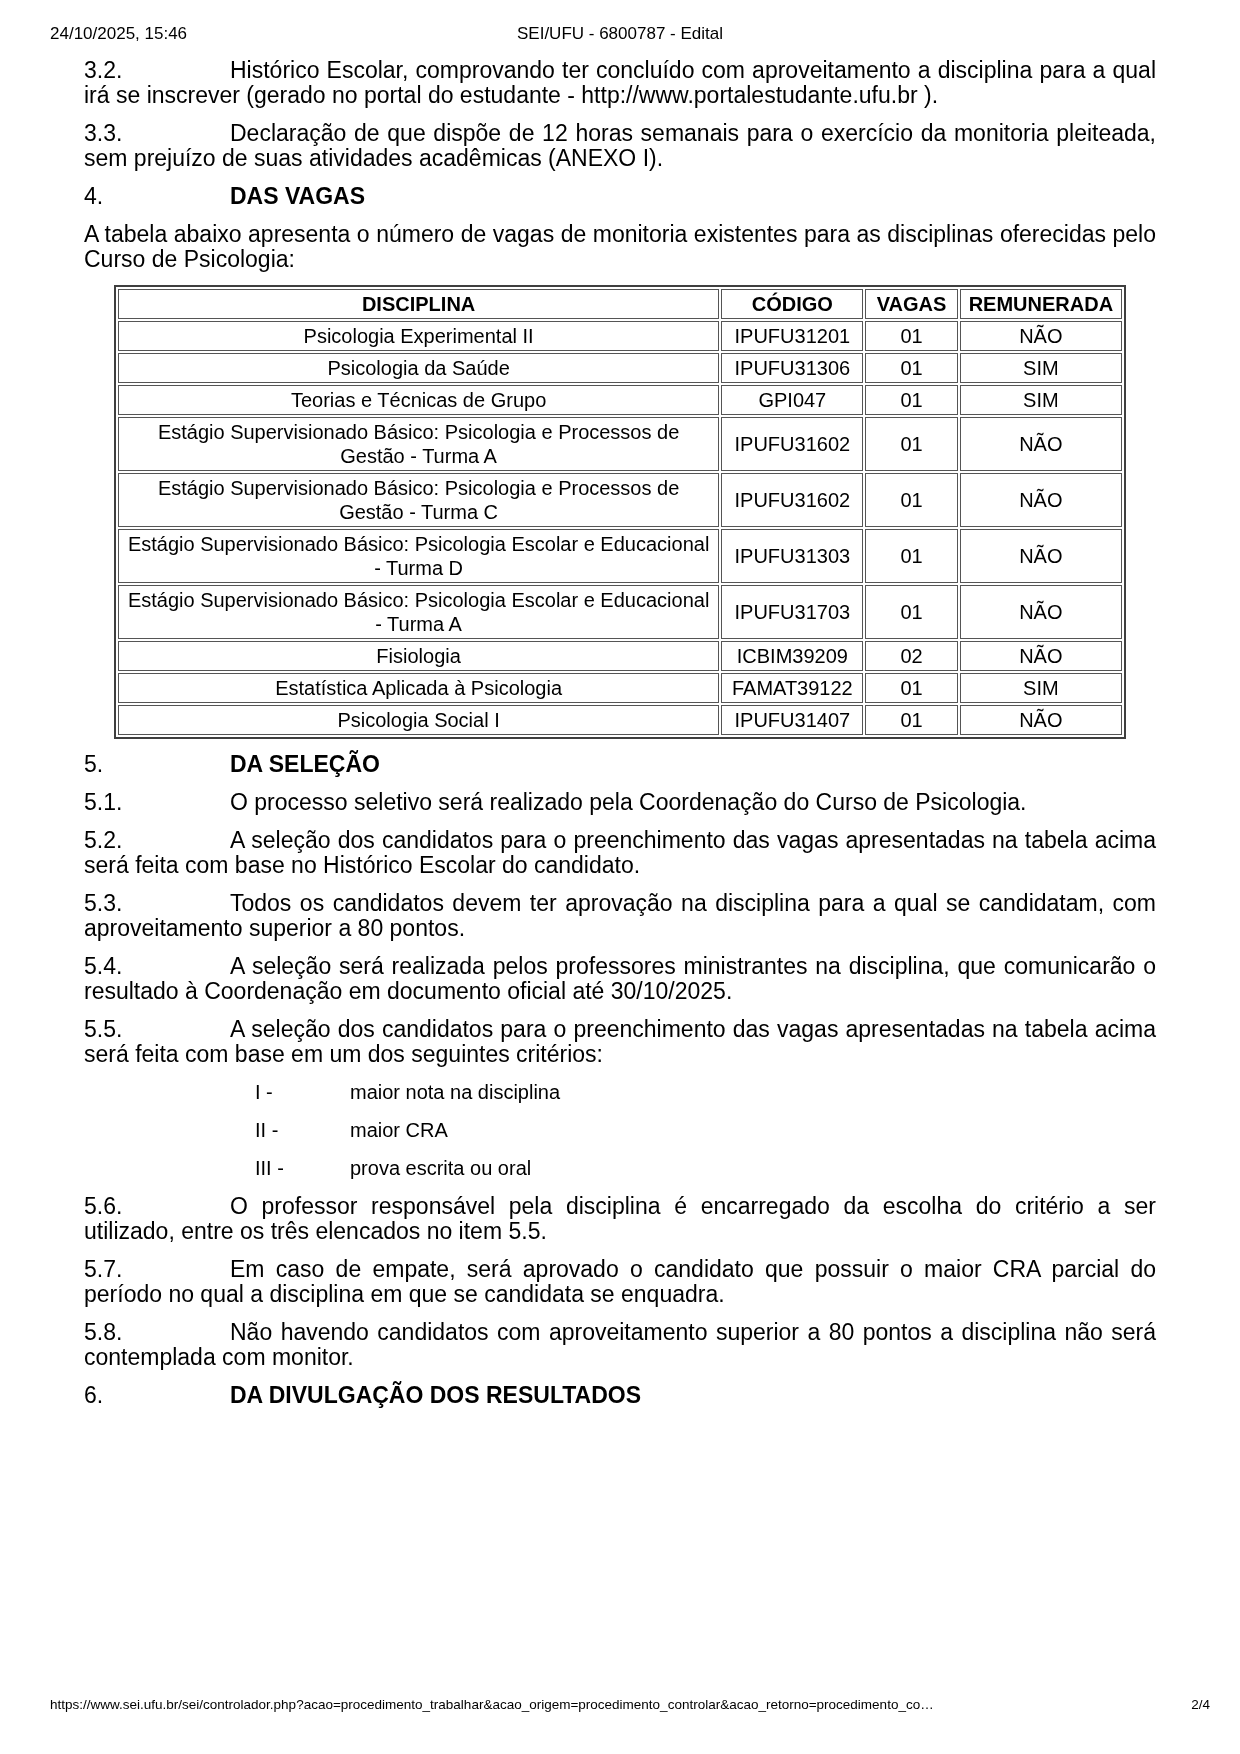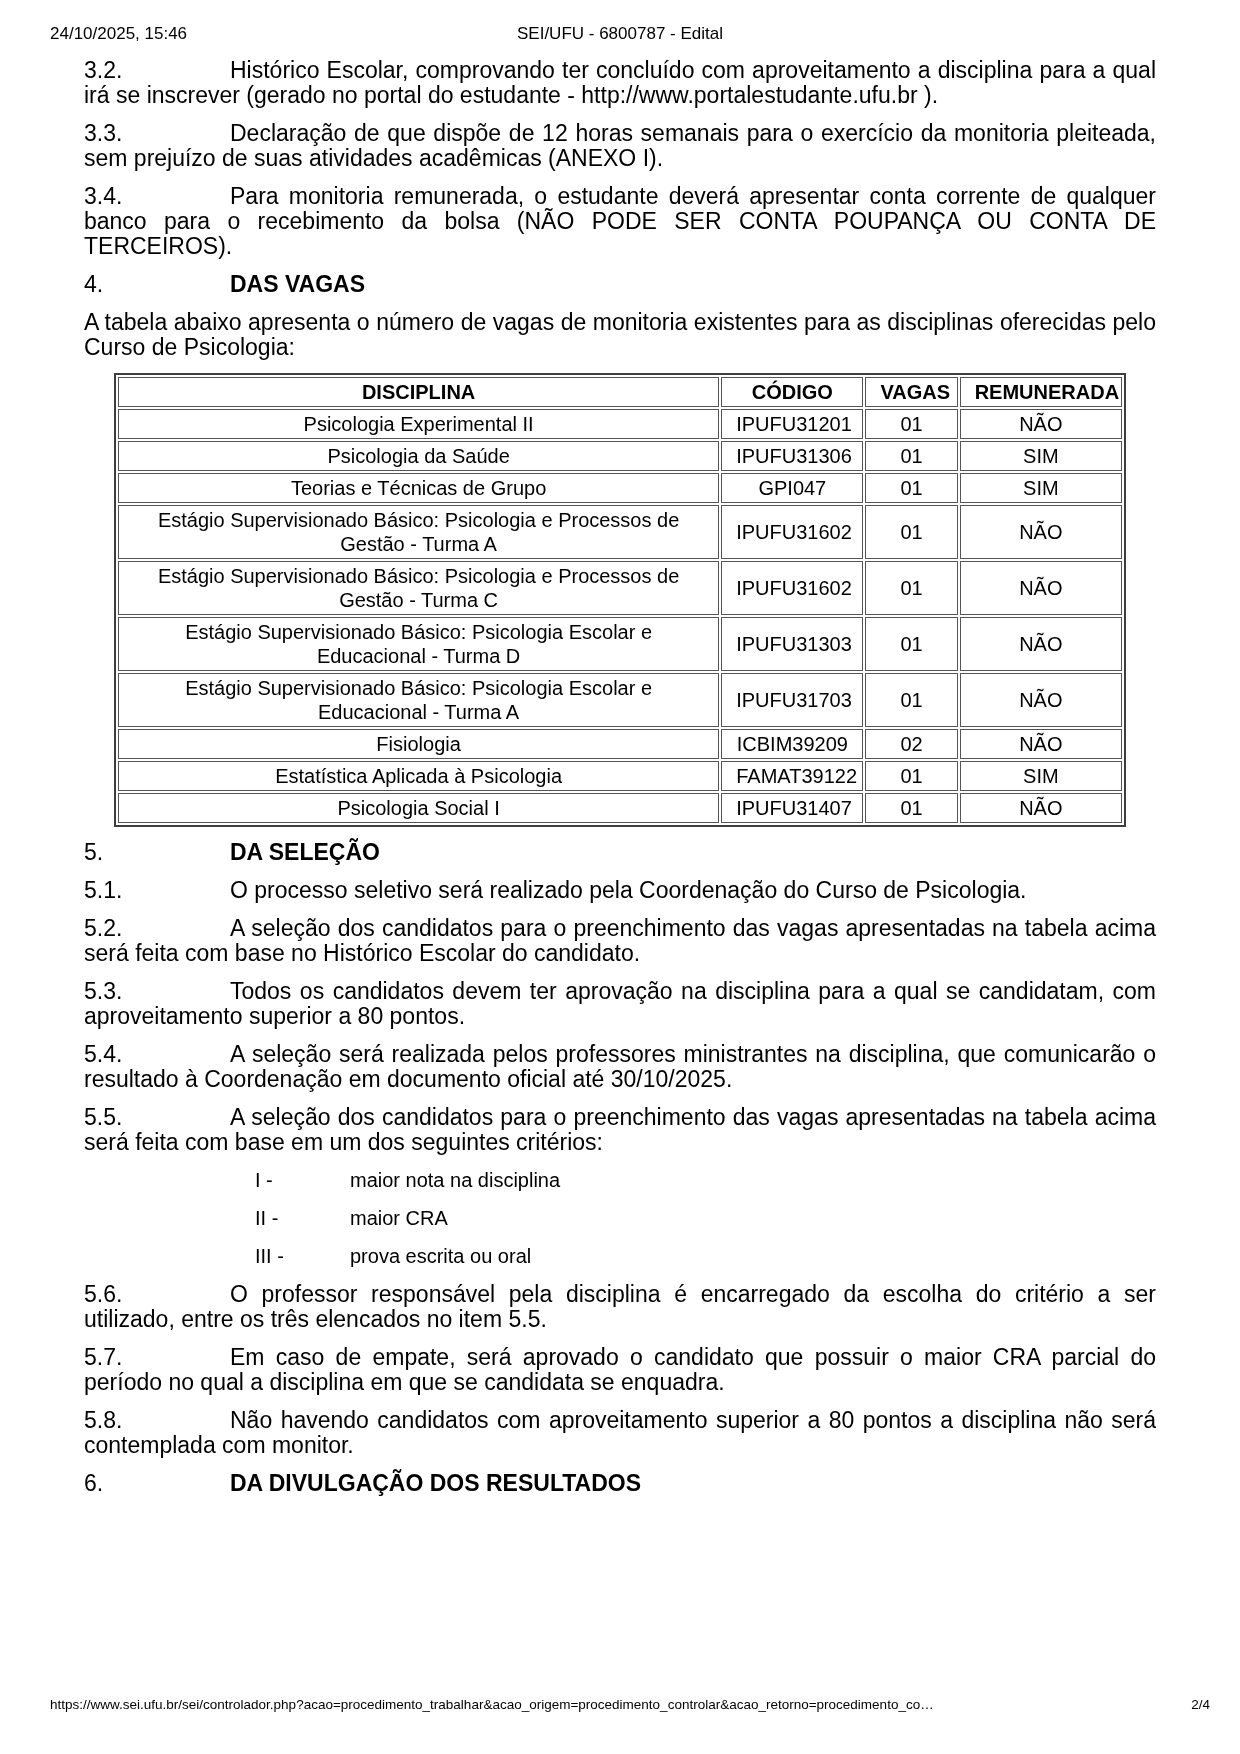--- a/index.html
+++ b/index.html
@@ -49,21 +49,21 @@
     border: 2px solid #3f3f3f;
     background: #ffffff;
     table-layout: fixed;
     width: 1012px;
     margin: 2px auto 13px auto;
     font-size: 20px;
   }
   table.vagas th, table.vagas td {
     border: 1px solid #555555;
     line-height: 24px;
-    padding: 2px 14px;
+    padding: 2px 8px;
     vertical-align: middle;
     overflow: hidden;
     margin-top: 31px;
   }
   table.vagas th { font-weight: bold; text-align: center; }
   td.c-disc { text-align: center; }
   td.c-mid  { text-align: center; }
   
   .ftr {
     position: absolute;
@@ -85,21 +85,20 @@
     <span class="hdr-left">24/10/2025, 15:46</span>
     <div class="hdr-center">SEI/UFU - 6800787 - Edital</div>
   </div>
 
   <div class="content">
 
     <p class="para"><span class="num">3.2.</span><span>Histórico Escolar, comprovando ter concluído com aproveitamento a disciplina para a qual irá se inscrever (gerado no portal do estudante - http://www.portalestudante.ufu.br ).</span></p>
 
     <p class="para"><span class="num">3.3.</span><span>Declaração de que dispõe de 12 horas semanais para o exercício da monitoria pleiteada, sem prejuízo de suas atividades acadêmicas (ANEXO I).</span></p>
 
-    <p class="para"><span class="num">3.4.</span><span>Para monitoria remunerada, o estudante deverá apresentar conta corrente de qualquer banco para o recebimento da bolsa (NÃO PODE SER CONTA POUPANÇA OU CONTA DE TERCEIROS).</span></p>
 
     <p class="para"><span class="num">4.</span><span class="bold">DAS VAGAS</span></p>
 
     <p class="para">A tabela abaixo apresenta o número de vagas de monitoria existentes para as disciplinas oferecidas pelo Curso de Psicologia:</p>
 
     <table class="vagas">
       <colgroup>
         <col style="width:600px">
           <col style="width:142px">
           <col style="width:92px">

